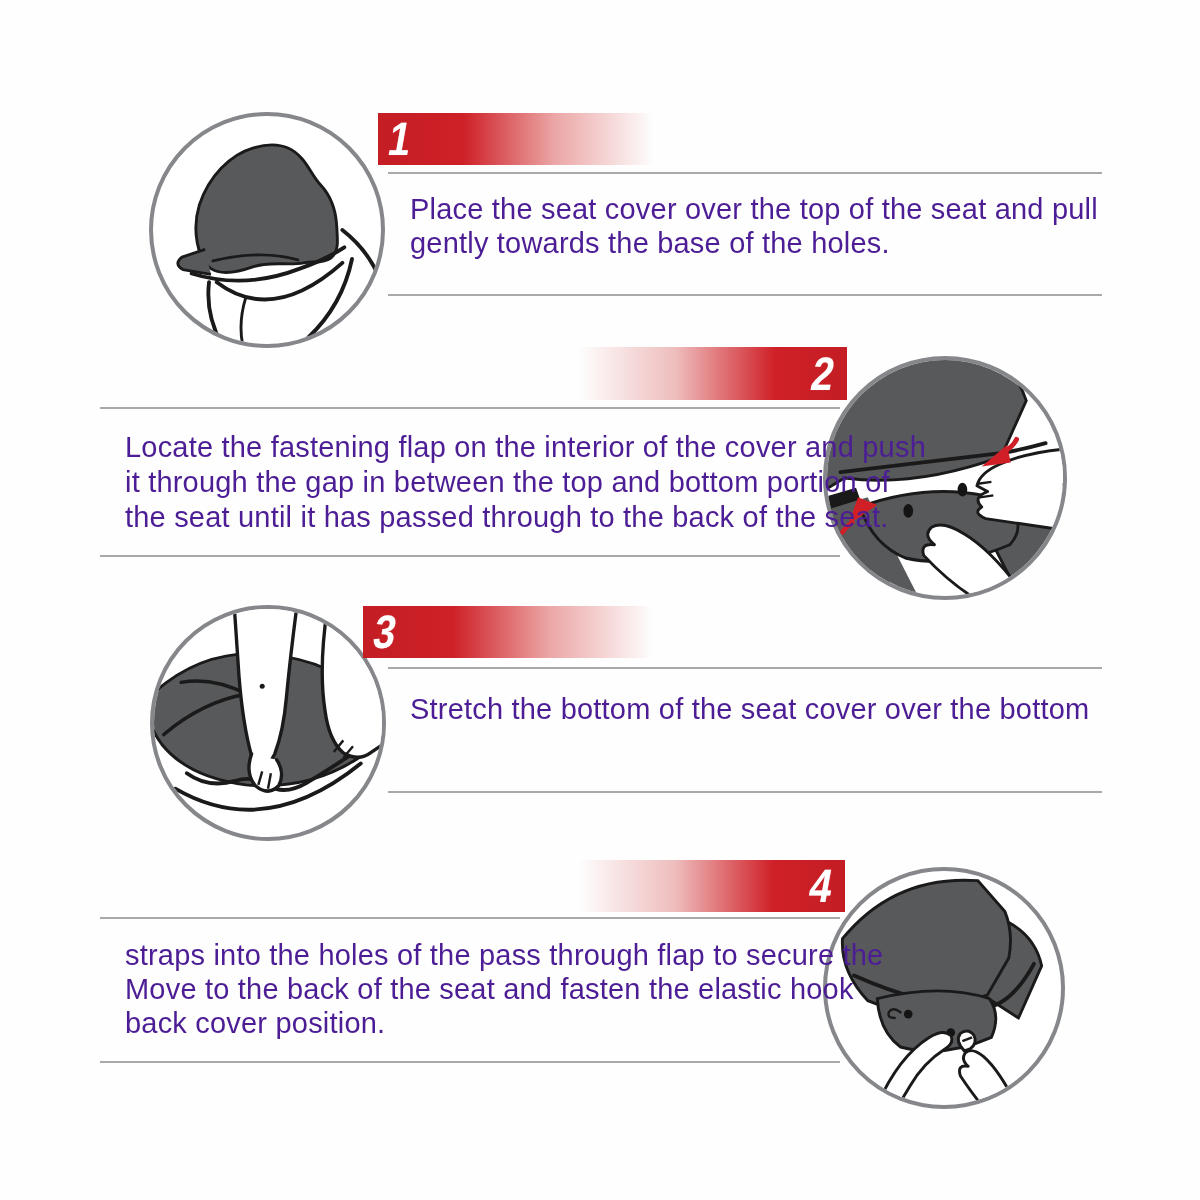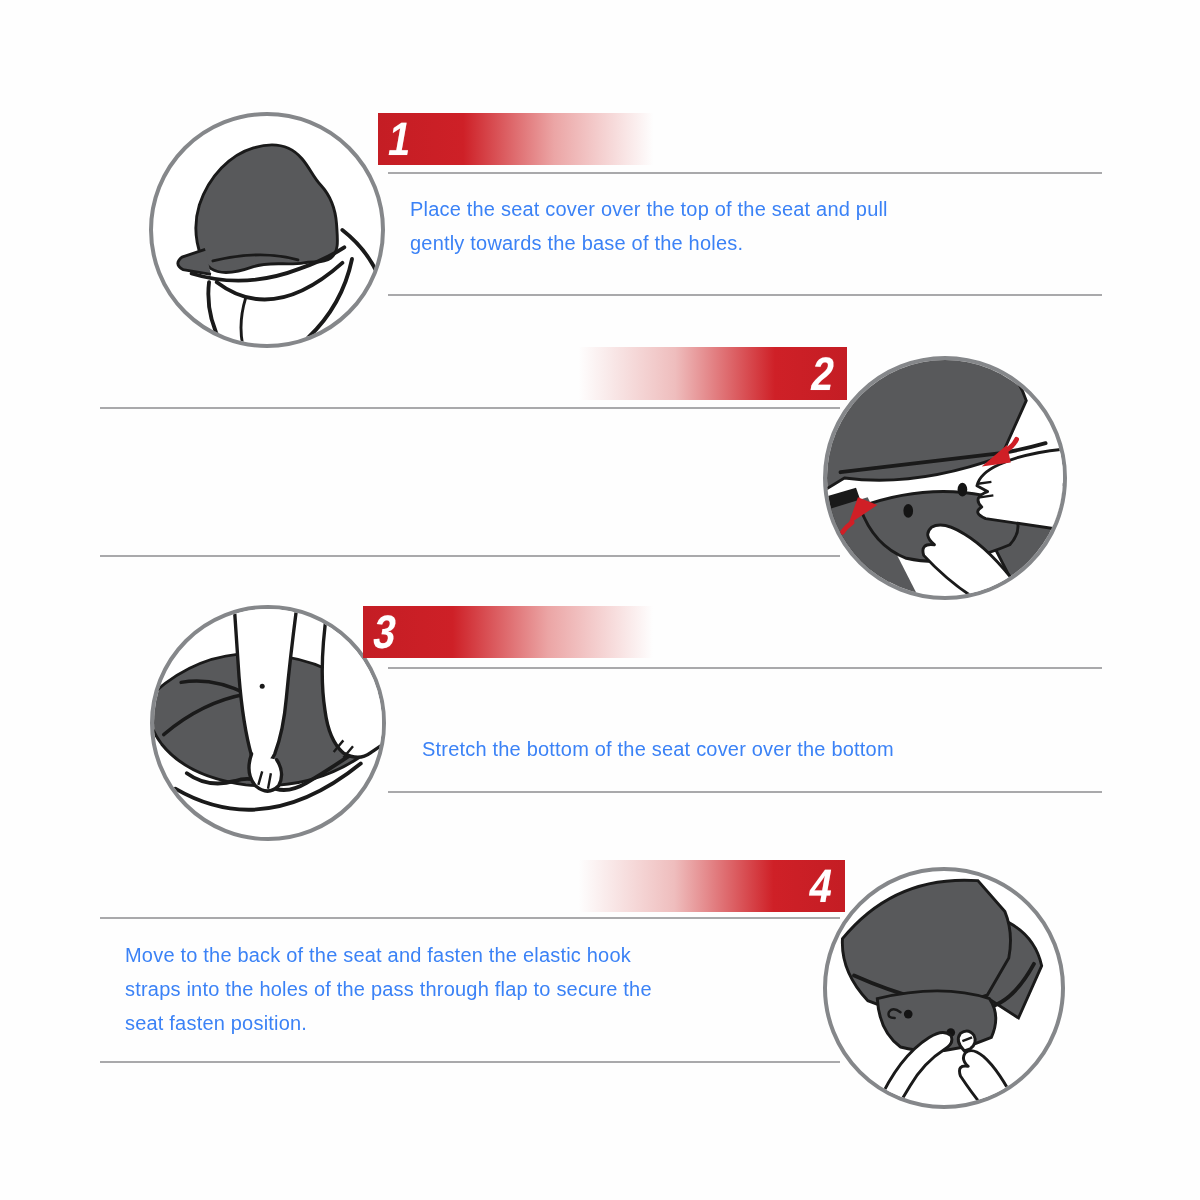--- a/index.html
+++ b/index.html
@@ -16,21 +16,21 @@
   .bar{position:absolute;height:52px;z-index:4;}
   .bar-left{background:linear-gradient(90deg,#c41d24 0%,#ce2027 30%,rgba(220,92,92,0.55) 62%,rgba(255,255,255,0) 97%);}
   .bar-right{background:linear-gradient(90deg,rgba(255,255,255,0) 3%,rgba(220,110,110,0.45) 38%,#cf2027 74%,#c41d24 100%);}
   .num{
     position:absolute;top:50%;color:#ffffff;font-weight:bold;font-size:47px;line-height:1;
     transform:translateY(-52%) skewX(-10deg) scaleX(0.84);transform-origin:center;
     text-shadow:0 0 1px rgba(255,255,255,0.4);
   }
   .num.left{left:9px;}
   .num.right{right:11px;}
-  .stept{position:absolute;z-index:3;color:#3b82f6;font-size:20px;line-height:34px;letter-spacing:0.2px;}
+  .stept{position:absolute;z-index:3;color:#4c1d95;font-size:29px;line-height:34px;letter-spacing:0.2px;}
   .stept div{white-space:nowrap;}
 </style>
 </head>
 <body>
 
 <div id="canvas">
 
   <div class="gline" style="left:388px;top:172px;width:714px;"></div>
   <div class="gline" style="left:388px;top:294px;width:714px;"></div>
 
@@ -89,20 +89,25 @@
       <path d="M196,82 Q192,90 184,94" stroke="#d01f26" stroke-width="5" fill="none" stroke-linecap="round"></path>
       <path d="M22,170 L52,150 L32,142 Z" fill="#d01f26"></path>
       <path d="M16,178 Q20,172 26,168" stroke="#d01f26" stroke-width="5" fill="none" stroke-linecap="round"></path>
     </svg>
   </div>
 
   <div class="bar bar-right" style="left:570px;top:347px;width:277px;height:53px;">
     <span class="num right">2</span>
   </div>
 
+  <div class="stept" style="left:125px;top:430px;line-height:35px;">
+    <div>Locate the fastening flap on the interior of the cover and push</div>
+    <div>it through the gap in between the top and bottom portion of</div>
+    <div>the seat until it has passed through to the back of the seat.</div>
+  </div>
 
   <div class="gline" style="left:388px;top:667px;width:714px;"></div>
   <div class="gline" style="left:388px;top:791px;width:714px;"></div>
 
   <div class="bar bar-left" style="left:363px;top:606px;width:299px;">
     <span class="num left">3</span>
   </div>
 
   <div class="circ" style="left:150px;top:605px;width:236px;height:236px;">
     <svg viewBox="0 0 236 236">
@@ -119,21 +124,21 @@
       <circle cx="112" cy="80" r="2.6" fill="#1a1a1a"></circle>
 
       <path d="M101,150 Q94,170 105,183 Q118,194 129,183 Q136,170 127,156" fill="#ffffff" stroke="#1a1a1a" stroke-width="3.5" stroke-linecap="round"></path>
       <path d="M108,182 L112,168 M118,186 L121,170" stroke="#1a1a1a" stroke-width="2.5" fill="none"></path>
 
       <path d="M180,-4 Q170,60 177,105 Q181,136 196,149 Q212,158 224,149 L240,138 L240,-4 Z" fill="#ffffff" stroke="#1a1a1a" stroke-width="3.5"></path>
       <path d="M186,148 L196,136 M196,154 L206,142" stroke="#1a1a1a" stroke-width="2.5" fill="none"></path>
     </svg>
   </div>
 
-  <div class="stept" style="left:422px;top:692px;margin-top:40px;">
+  <div class="stept" style="left:410px;top:692px;">
     <div>Stretch the bottom of the seat cover over the bottom</div>
   </div>
 
   <div class="gline" style="left:100px;top:917px;width:740px;"></div>
   <div class="gline" style="left:100px;top:1061px;width:740px;"></div>
 
   <div class="circ" style="left:823px;top:867px;width:242px;height:242px;">
     <svg viewBox="0 0 242 242">
 
       <path d="M176,48 Q214,62 222,98 L198,152 L164,130 Q186,90 176,48 Z" fill="#58595b" stroke="#1a1a1a" stroke-width="3"></path>
@@ -154,18 +159,18 @@
       <path d="M142,186 Q132,176 138,168 Q146,162 152,170 Q156,178 148,184 Z" fill="#ffffff" stroke="#1a1a1a" stroke-width="3"></path>
       <path d="M140,176 L150,172" stroke="#1a1a1a" stroke-width="2.5"></path>
     </svg>
   </div>
 
   <div class="bar bar-right" style="left:570px;top:860px;width:275px;">
     <span class="num right">4</span>
   </div>
 
   <div class="stept" style="left:125px;top:938px;">
+    <div>straps into the holes of the pass through flap to secure the</div>
     <div>Move to the back of the seat and fasten the elastic hook</div>
-    <div>straps into the holes of the pass through flap to secure the</div>
-    <div>seat fasten position.</div>
+    <div>back cover position.</div>
   </div>
 
 </div>
 
 </body></html>

